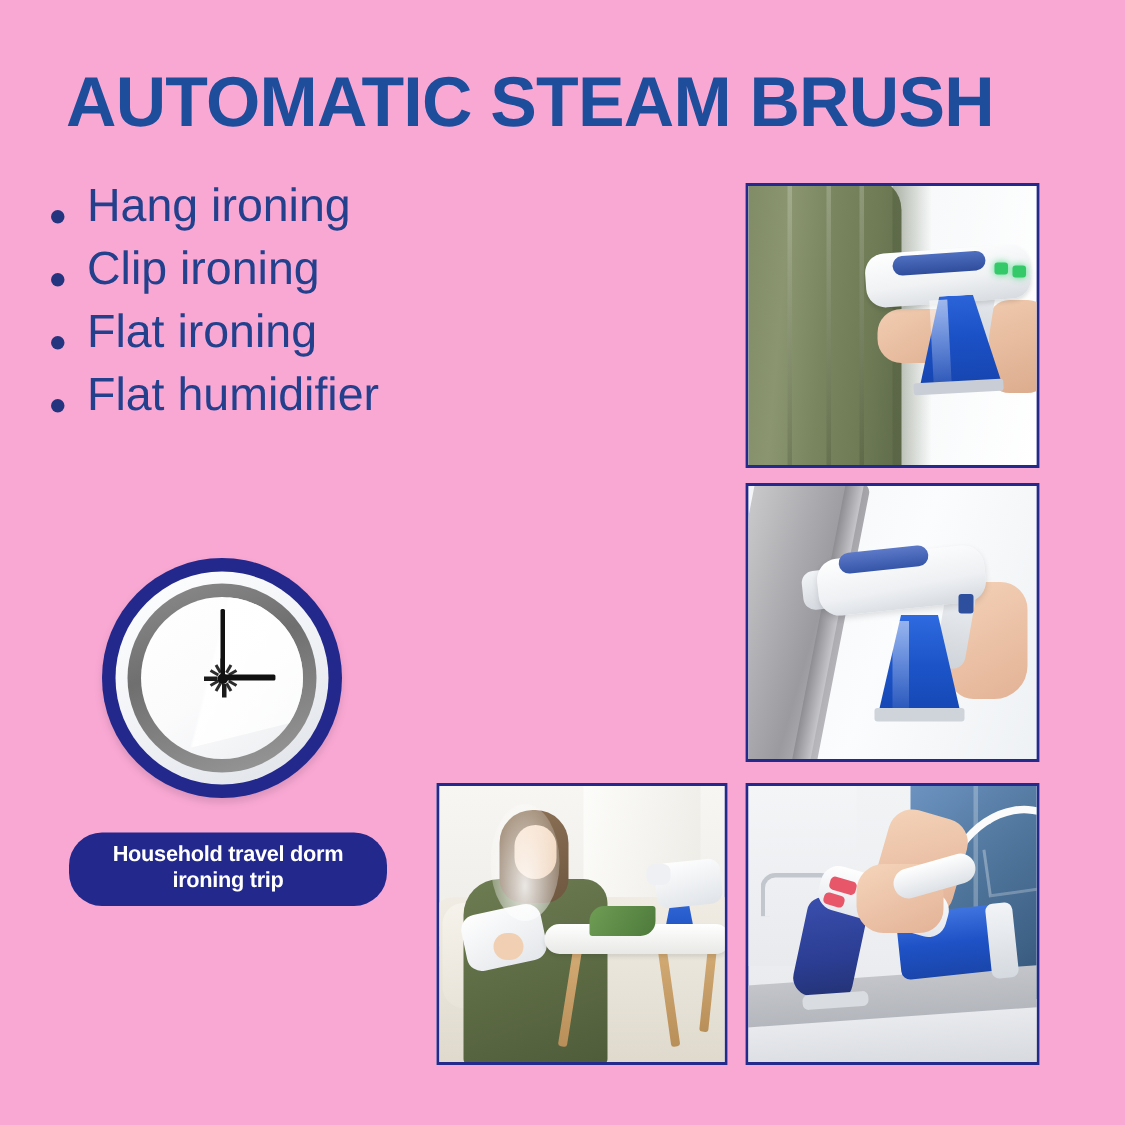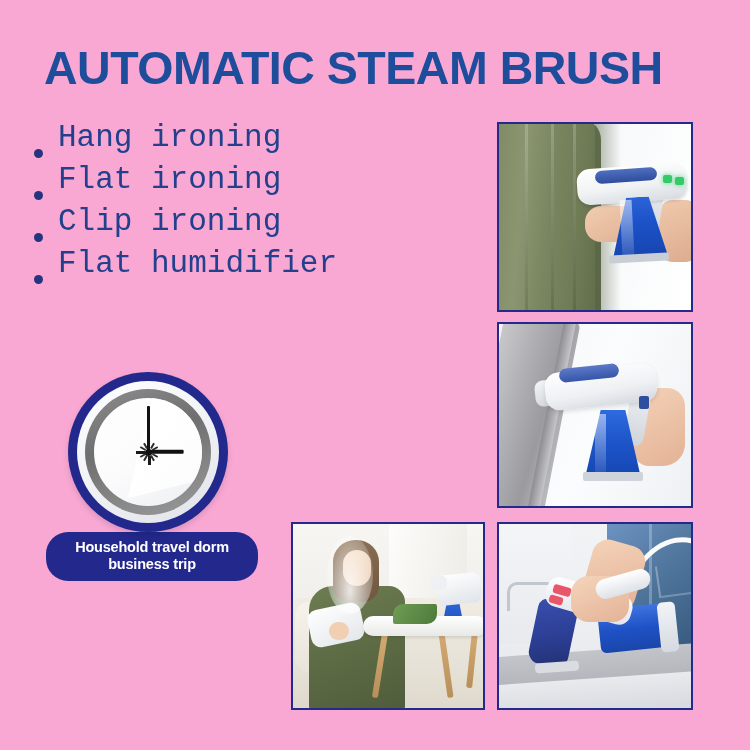--- a/index.html
+++ b/index.html
@@ -17,23 +17,22 @@
     font-size:47px;line-height:1.0;font-weight:bold;
     letter-spacing:-0.5px;color:#1e4d9b;
     font-family:"Liberation Sans","DejaVu Sans",sans-serif;
     transform:scaleX(0.99);transform-origin:left center;
     white-space:nowrap;
   }
 
   
   .features{position:absolute;left:34px;top:116px;width:420px;}
   .feature{
-    display:flex;align-items:flex-end;
+    display:flex;align-items:center;
     height:42px;
-    font-family:Liberation Mono, monospace;
   }
   .bullet{
     width:9px;height:9px;border-radius:50%;
     background:#25347e;flex:0 0 auto;margin-top:14px;margin-right:15px;
   }
   .feature-label{
     font-size:31px;line-height:40px;color:#22408c;
     font-weight:normal;white-space:nowrap;
   }
 
@@ -79,21 +78,21 @@
     background:#111;border-radius:1px;
   }
   .hand.hour{width:4px;height:33%;margin-left:-2px;margin-top:-33%;}
   .hand.minute{width:3px;height:43%;margin-left:-1.5px;margin-top:-43%;}
   .pin{
     position:absolute;left:50%;top:50%;width:7px;height:7px;
     margin-left:-3.5px;margin-top:-3.5px;border-radius:50%;background:#111;
   }
 
   .badge{
-    margin-top:0;width:212px;
+    margin-top:23px;width:212px;
     background:#23288c;border-radius:22px;
     padding:7px 6px 8px;
     text-align:center;box-sizing:border-box;
   }
   .badge-line{
     color:#ffffff;font-size:14.5px;line-height:17px;font-weight:bold;
     letter-spacing:-0.2px;
   }
 
   
@@ -380,25 +379,25 @@
 
   <div class="title">AUTOMATIC STEAM BRUSH</div>
 
   <div class="features">
     <div class="feature">
       <span class="bullet"></span>
       <span class="feature-label">Hang ironing</span>
     </div>
     <div class="feature">
       <span class="bullet"></span>
-      <span class="feature-label">Flat ironing</span>
+      <span class="feature-label">Clip ironing</span>
     </div>
     <div class="feature">
       <span class="bullet"></span>
-      <span class="feature-label">Clip ironing</span>
+      <span class="feature-label">Flat ironing</span>
     </div>
     <div class="feature">
       <span class="bullet"></span>
       <span class="feature-label">Flat humidifier</span>
     </div>
   </div>
 
   <div class="clock-block">
     <div class="clock">
       <div class="ring-light"></div>
@@ -441,21 +440,21 @@
         <div class="tick" style="transform:rotate(330deg)">
             <i></i>
           </div>
         <div class="hand hour" style="transform:rotate(90deg)"></div>
         <div class="hand minute" style="transform:rotate(0deg)"></div>
         <div class="pin"></div>
       </div>
     </div>
     <div class="badge">
       <div class="badge-line">Household travel dorm</div>
-      <div class="badge-line">business trip</div>
+      <div class="badge-line">ironing trip</div>
     </div>
   </div>
 
   <div class="photo" id="photo-hang">
     <div class="scene">
       <div class="sh bg"></div>
       <div class="sh garment"></div>
       <div class="sh fold" style="left:26px"></div>
       <div class="sh fold" style="left:52px"></div>
       <div class="sh fold" style="left:74px"></div>

